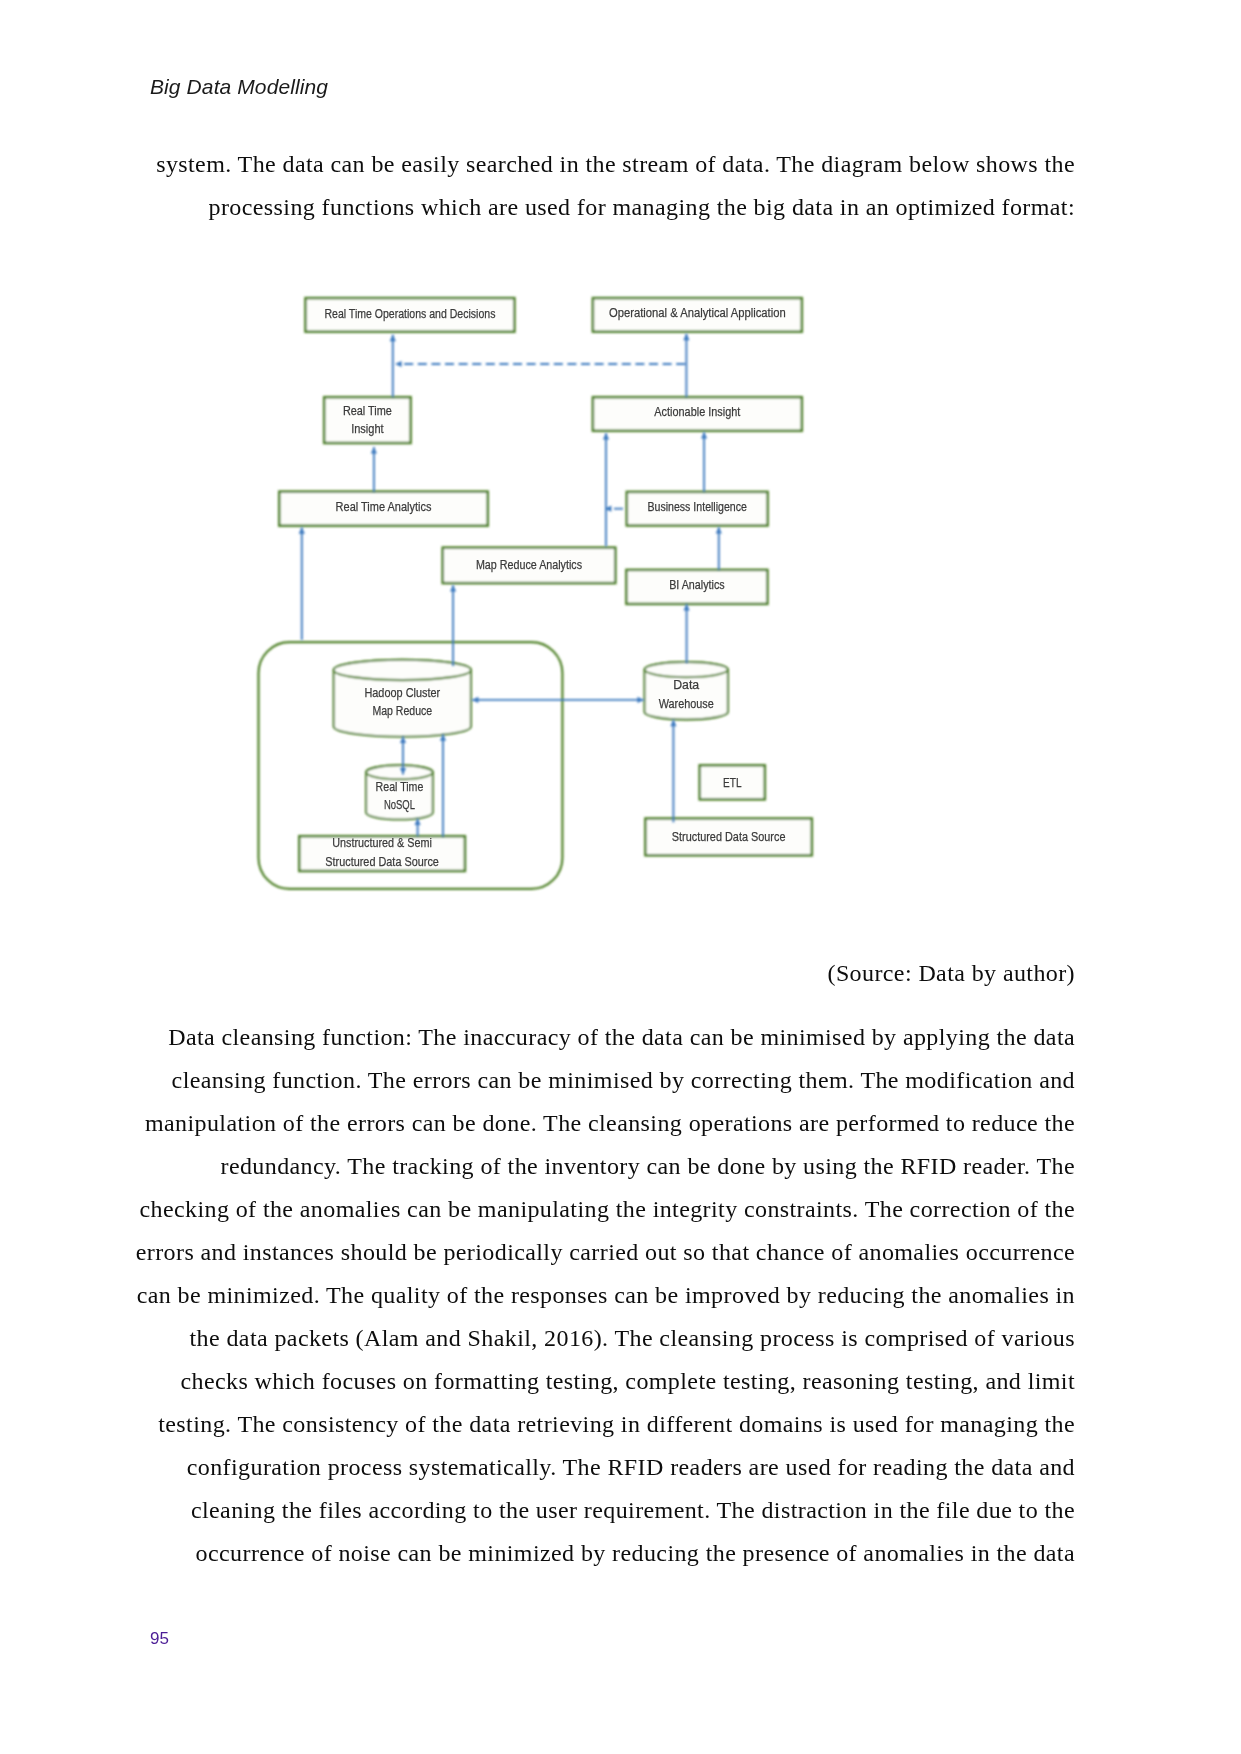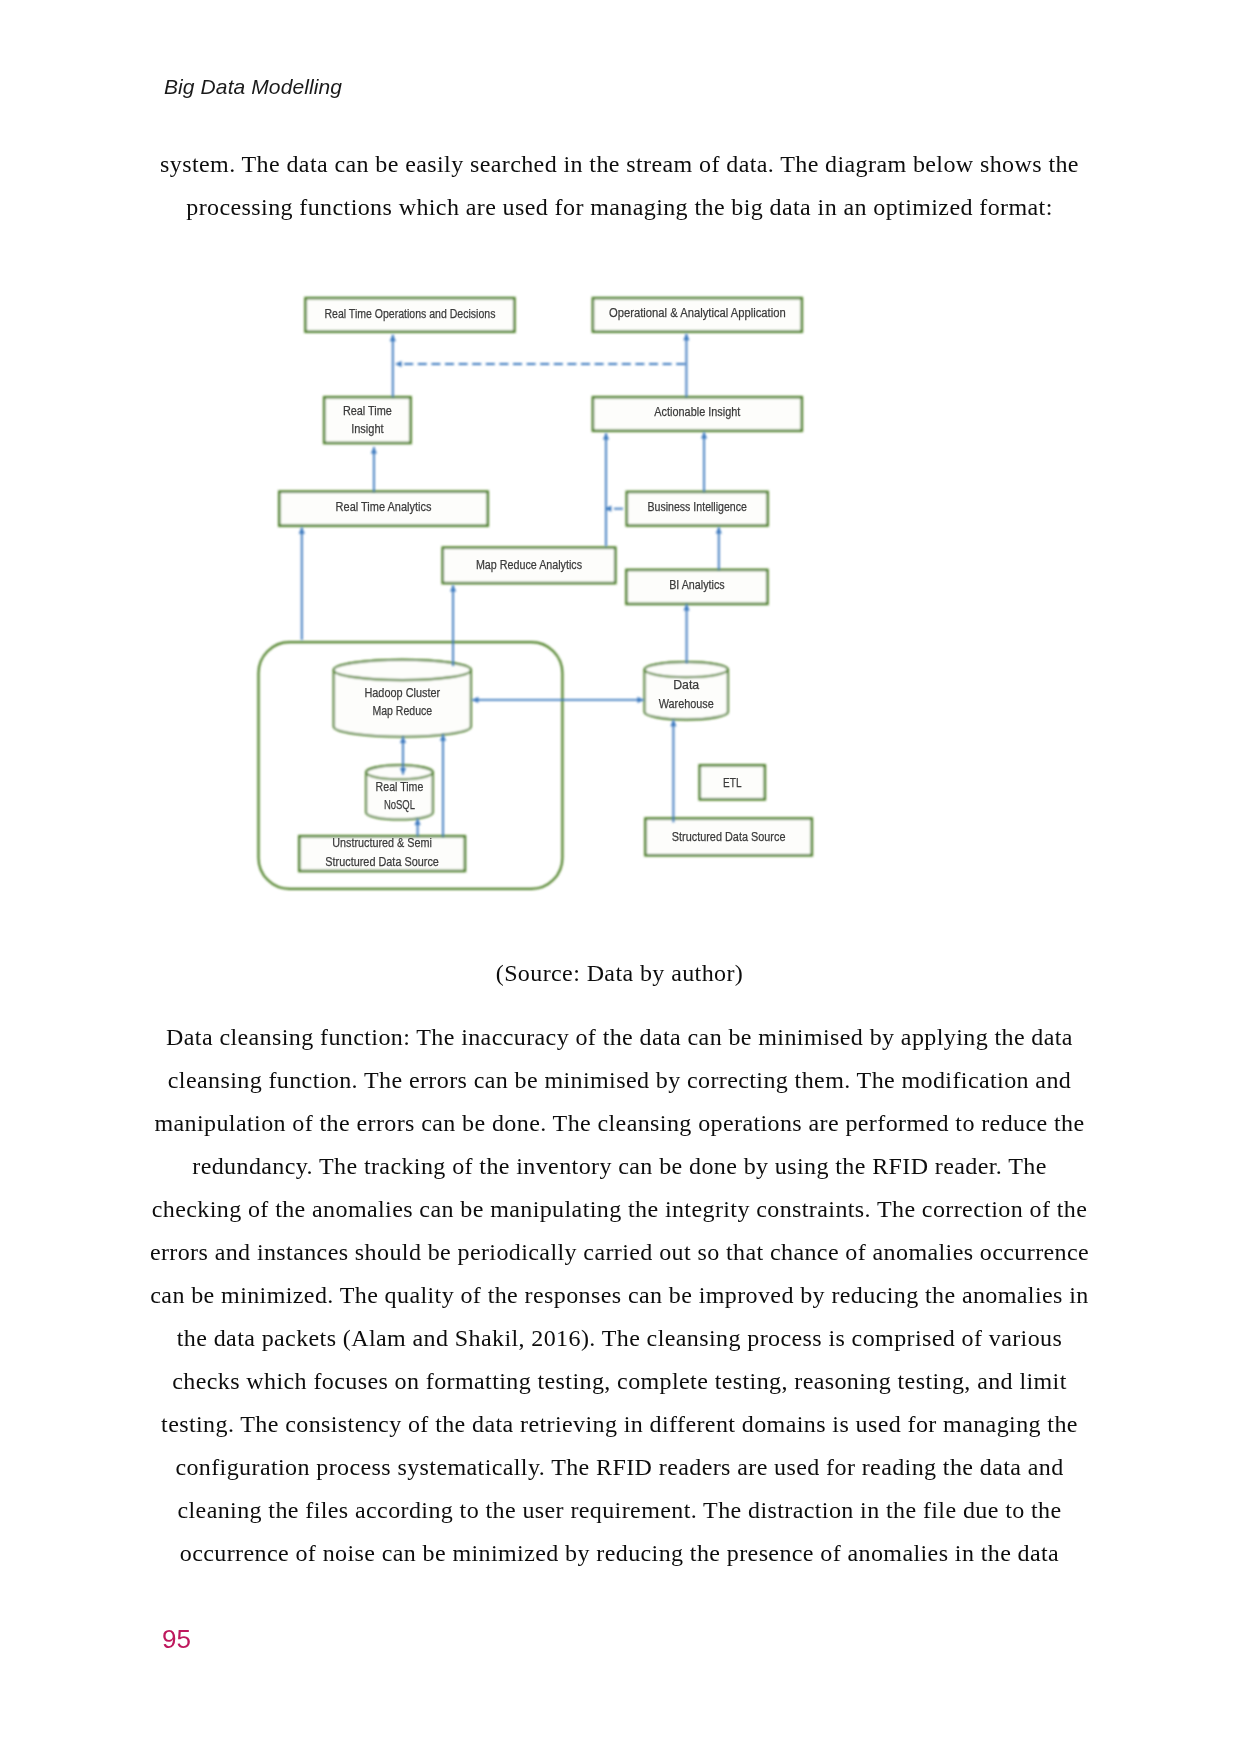--- a/index.html
+++ b/index.html
@@ -1,21 +1,21 @@
 <!DOCTYPE html>
 <html><head>
 <meta charset="utf-8">
 <style>
   html,body{margin:0;padding:0;background:#fff;}
   body{width:1241px;height:1754px;background:#ffffff;font-family:"Liberation Serif",serif;
        -webkit-font-smoothing:antialiased;}
   .page{position:relative;width:1241px;height:1754px;overflow:hidden;background:#fff;}
-  .hdr{position:absolute;left:164px;top:75px;font-family:"Liberation Sans",sans-serif;font-style:italic;font-size:21px;letter-spacing:0.1px;color:#1a1a1a;white-space:nowrap;}
-  .para{position:absolute;left:149px;width:941px;font-size:24px;line-height:43px;letter-spacing:0.4px;color:#0d0d0d;text-align:center;}
-  .pg{position:absolute;left:162px;top:1628px;font-family:"Liberation Sans",sans-serif;font-size:26px;line-height:22.5px;color:#be185d;}
+  .hdr{position:absolute;left:150px;top:75px;font-family:"Liberation Sans",sans-serif;font-style:italic;font-size:21px;letter-spacing:0.1px;color:#1a1a1a;white-space:nowrap;}
+  .para{position:absolute;left:134px;width:941px;font-size:24px;line-height:43px;letter-spacing:0.4px;color:#0d0d0d;text-align:right;}
+  .pg{position:absolute;left:150px;top:1628px;font-family:"Liberation Sans",sans-serif;font-size:17px;line-height:22.5px;color:#4c1d95;}
   #diagram{position:absolute;left:0;top:0;width:1241px;height:1754px;pointer-events:none;}
   .dlabel{font-family:"Liberation Sans",sans-serif;font-size:13.7px;text-anchor:middle;stroke-width:0.25;paint-order:stroke fill;}
 </style>
 </head>
 <body>
 
 <div class="page">
   <div class="hdr">Big Data Modelling</div>
   <div class="para" id="p1" style="top:143px">system. The data can be easily searched in the stream of data. The diagram below shows the processing functions which are used for managing the big data in an optimized format:</div>
   <svg id="diagram" viewBox="0 0 1241 1754" width="1241" height="1754" xmlns="http://www.w3.org/2000/svg">

